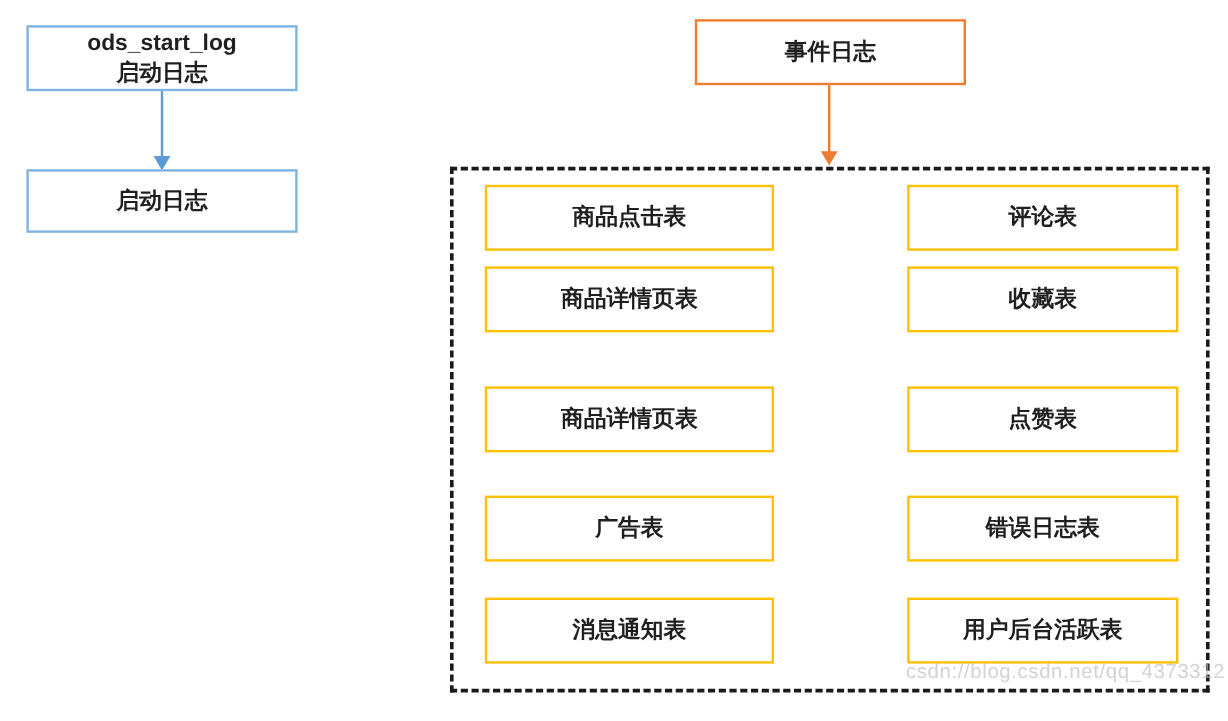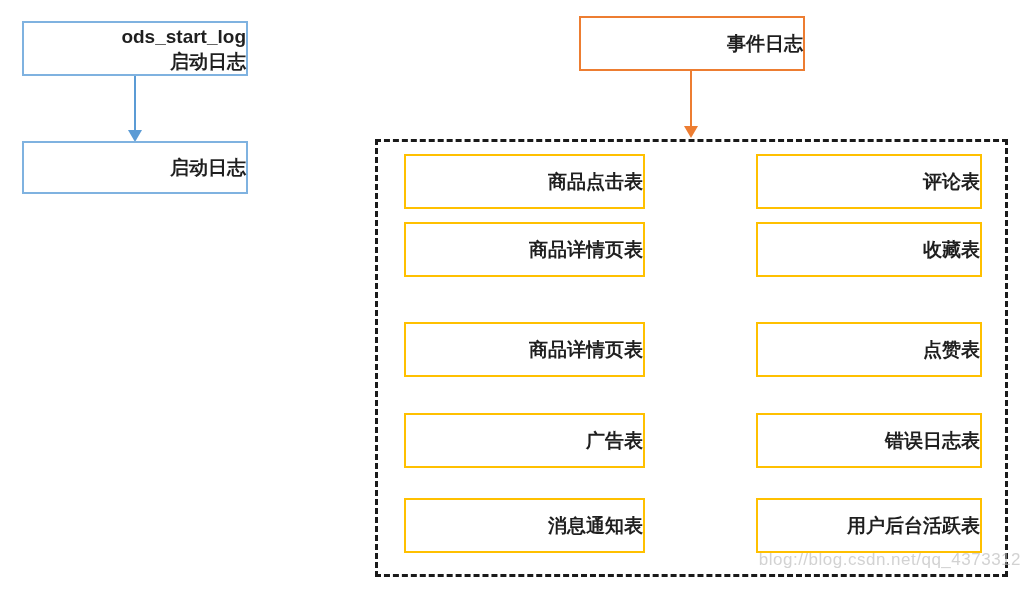--- a/index.html
+++ b/index.html
@@ -13,21 +13,21 @@
     width: 1023px;
     height: 601px;
     background: #ffffff;
     overflow: hidden;
   }
   .box {
     position: absolute;
     box-sizing: border-box;
     display: flex;
     flex-direction: column;
-    align-items: flex-end;
+    align-items: center;
     justify-content: center;
     text-align: center;
     background: #ffffff;
     color: #1f1f1f;
     font-weight: bold;
     font-size: 19px;
     line-height: 25px;
   }
   .blue-box   { border: 2px solid #7fb2e0; }
   .orange-box { border: 2px solid #ed7d31; }
@@ -141,15 +141,15 @@
   <div class="box yellow-box col-right row-2">
       <span>点赞表</span>
     </div>
   <div class="box yellow-box col-right row-3">
       <span>错误日志表</span>
     </div>
   <div class="box yellow-box col-right row-4">
       <span>用户后台活跃表</span>
     </div>
 
-  <div class="watermark">blog://blog.csdn.net/qq_4373312</div>
+  <div class="watermark">csdn://blog.csdn.net/qq_4373312</div>
 
 </div>
 
 </body></html>

